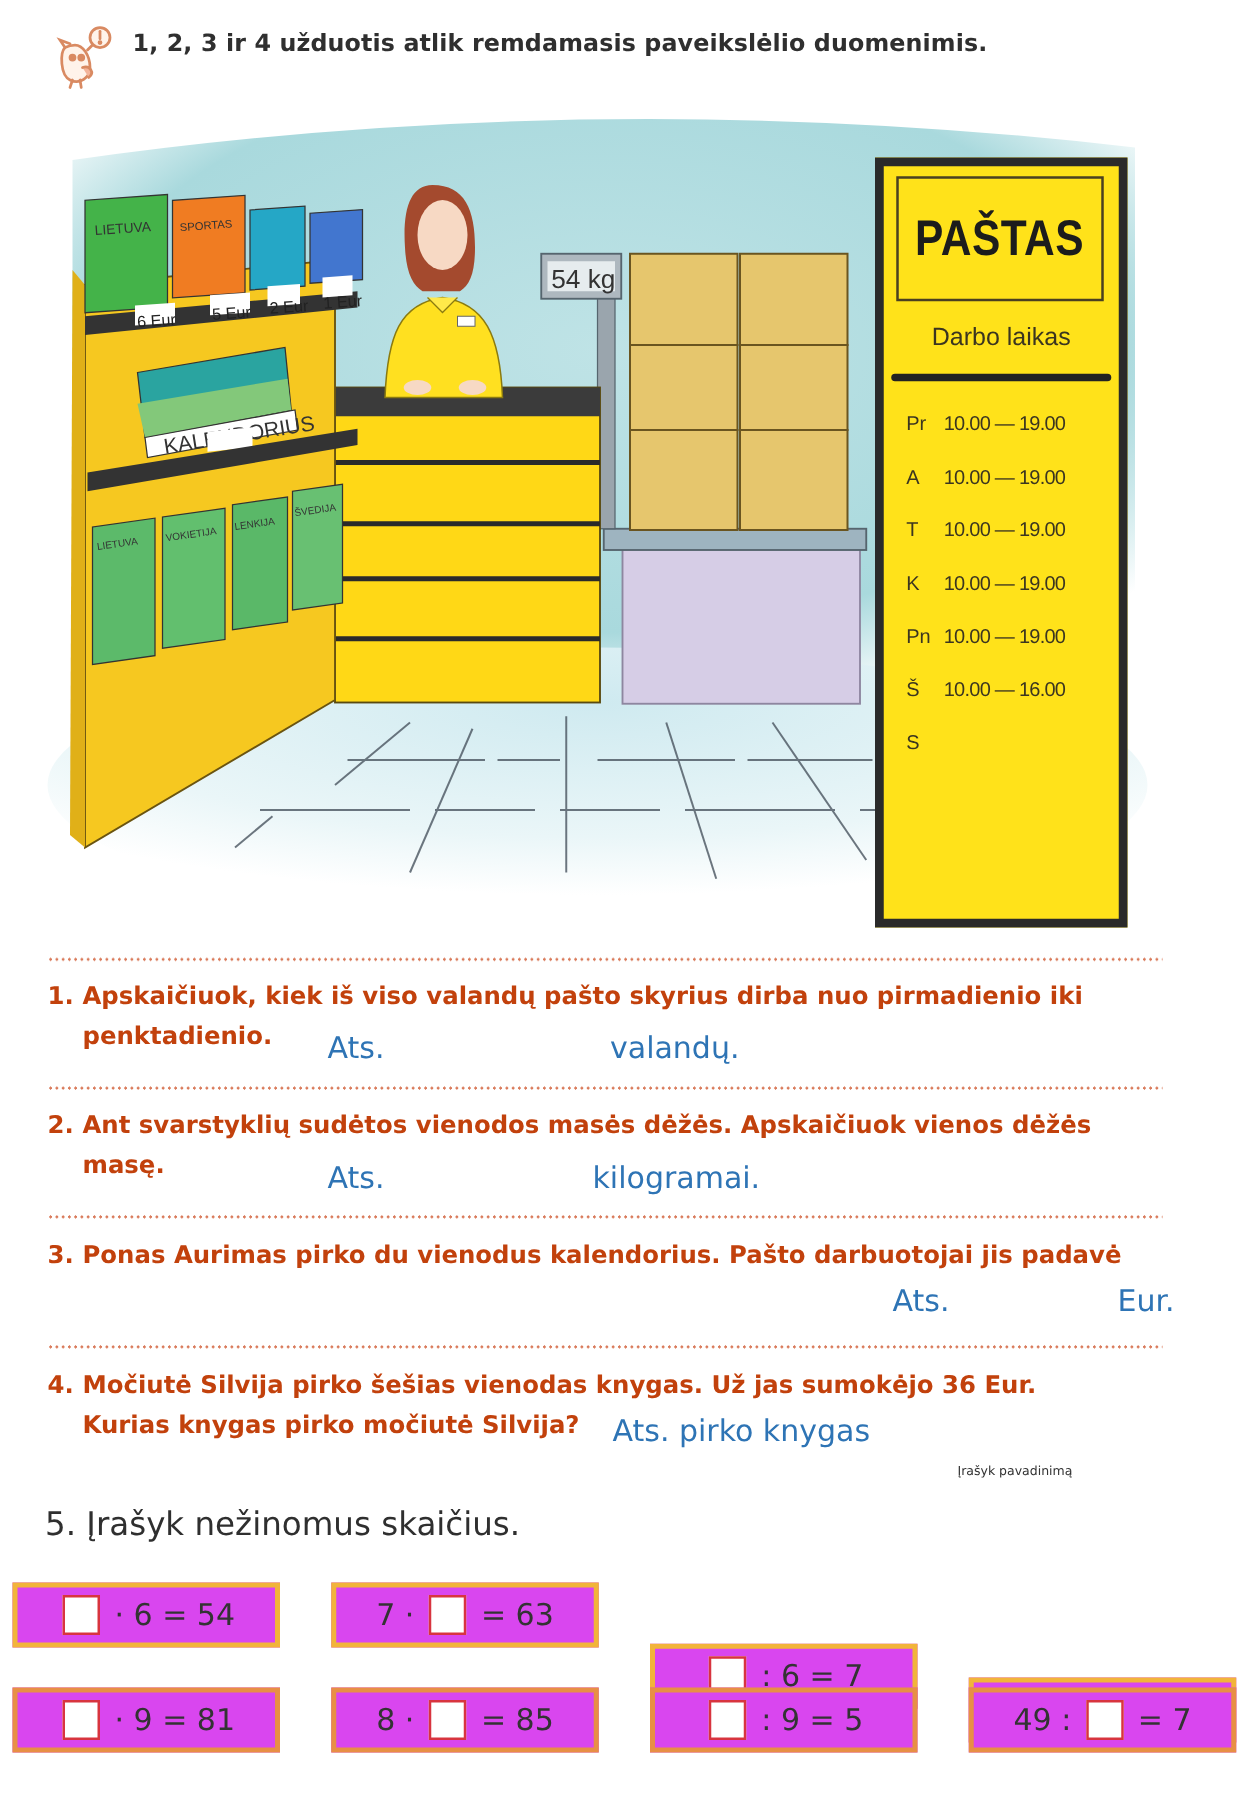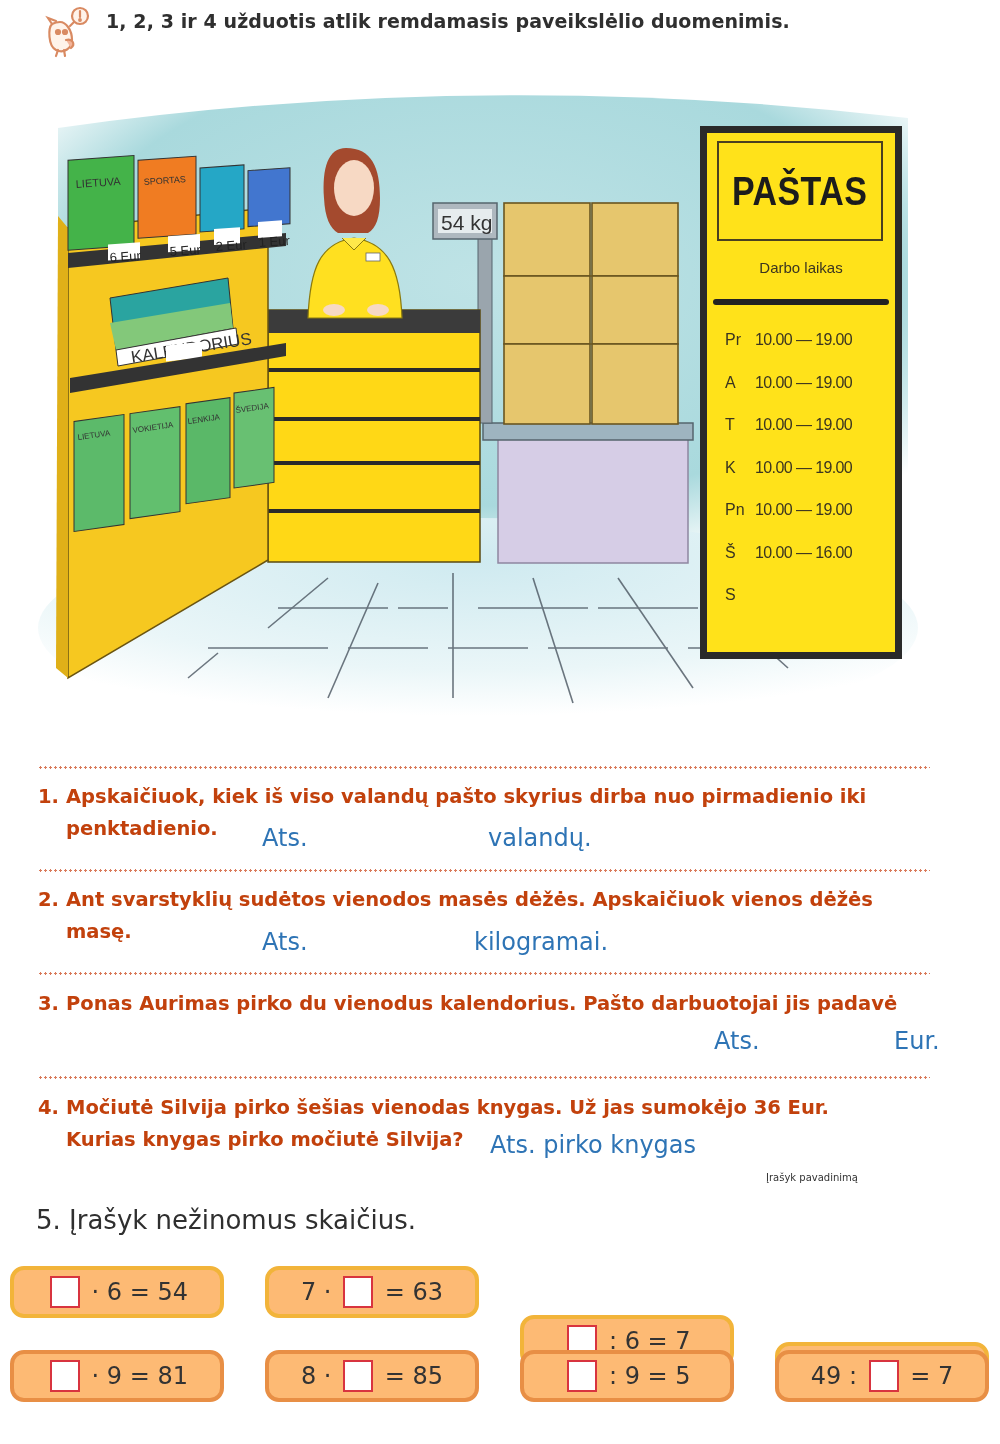--- a/index.html
+++ b/index.html
@@ -1,45 +1,45 @@
 <!DOCTYPE html>
 <html><head>
 <meta charset="utf-8">
 <style>
   * { box-sizing: border-box; margin: 0; padding: 0; }
   html, body { width: 1000px; height: 1444px; background: #ffffff; overflow: hidden; }
   body { position: relative; font-family: "DejaVu Sans", sans-serif; color: #2b2b2b; }
 
-  .header { position: absolute; left: 38px; top: 4px; height: 56px; display: flex; align-items: center; }
+  .header { position: absolute; left: 38px; top: 18px; height: 56px; display: flex; align-items: center; }
   .owl { width: 58px; height: 56px; }
   .instruction { font-family: "DejaVu Sans", sans-serif; font-weight: bold; font-size: 19px; color: #2f2f2f; margin-left: 10px; margin-top: -22px; letter-spacing: 0.1px; }
 
   .illustration { position: absolute; left: 28px; top: 88px; width: 900px; height: 640px; }
 
-  .sign { position: absolute; left: 672px; top: 38px; width: 202px; height: 533px; background: #ffe21a; border: 7px solid #2a2a2a; }
+  .sign { position: absolute; left: 672px; top: 38px; width: 202px; height: 616px; background: #ffe21a; border: 7px solid #2a2a2a; }
   .sign-title-box { position: absolute; left: 10px; top: 8px; width: 166px; height: 100px; border: 2px solid #4a4020; display: flex; align-items: center; justify-content: center; }
   .sign-title { font-family: "Liberation Sans", sans-serif; font-weight: bold; font-size: 40px; color: #1c1c1c; letter-spacing: 0.5px; transform: scaleX(0.85); }
-  .sign-sub { position: absolute; left: 0; right: 0; top: 126px; text-align: center; font-family: "Liberation Sans", sans-serif; font-size: 15px; color: #3b3520; }
+  .sign-sub { position: absolute; left: 0; right: 0; top: 126px; text-align: center; font-family: "Liberation Sans", sans-serif; font-size: 20px; color: #3b3520; }
   .sign-rule { position: absolute; left: 6px; right: 6px; top: 166px; height: 6px; background: #222; border-radius: 3px; }
   .hours { position: absolute; left: 18px; top: 186px; width: 160px; }
   .hours-row { display: flex; height: 42.5px; align-items: center; font-family: "Liberation Sans", sans-serif; font-size: 16px; color: #3b3520; }
   .hours-day { width: 30px; }
   .hours-time { letter-spacing: -0.6px; }
 
   .dots { position: absolute; left: 38px; width: 892px; height: 3px; background-image: radial-gradient(circle, #d97a5a 1.1px, transparent 1.3px); background-size: 5px 3px; }
 
   .q { position: absolute; left: 38px; font-weight: bold; font-size: 19.5px; color: #c2410c; line-height: 32px; }
   .q .num { display: inline-block; width: 28px; }
   .q .line2 { padding-left: 28px; }
   .ans { position: absolute; font-family: "DejaVu Sans", sans-serif; color: #2e74b5; font-size: 24px; font-weight: normal; }
 
   .hint { position: absolute; left: 766px; top: 1172px; font-size: 10px; color: #333; }
   .task5 { position: absolute; left: 36px; top: 1205px; font-size: 26px; color: #2f2f2f; }
 
-  .eq { position: absolute; width: 214px; height: 52px; border-radius: 14px; background: #fdba74; display: flex; align-items: center; justify-content: center; font-size: 24px; color: #333; }
+  .eq { position: absolute; width: 214px; height: 52px; border-radius: 0; background: #d946ef; display: flex; align-items: center; justify-content: center; font-size: 24px; color: #333; }
   .eq.row1 { border: 4px solid #f2b43a; }
   .eq.row2 { border: 4px solid #e88f45; }
   .blank { display: inline-block; width: 30px; height: 32px; border: 2px solid #d8343f; background: #fff; vertical-align: middle; margin: 0 4px; }
   .eq span.t { white-space: pre; }
 </style>
 </head>
 <body>
 
 <div class="header">
   <svg class="owl" viewBox="0 0 58 56">

